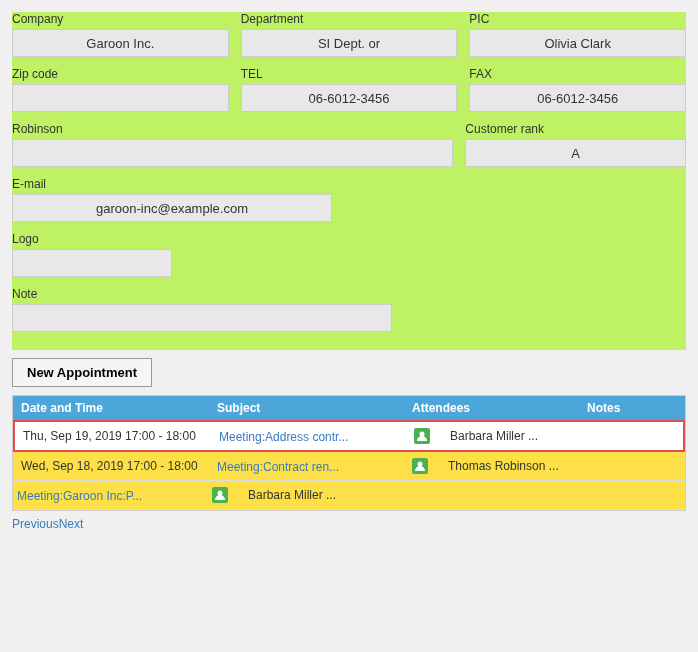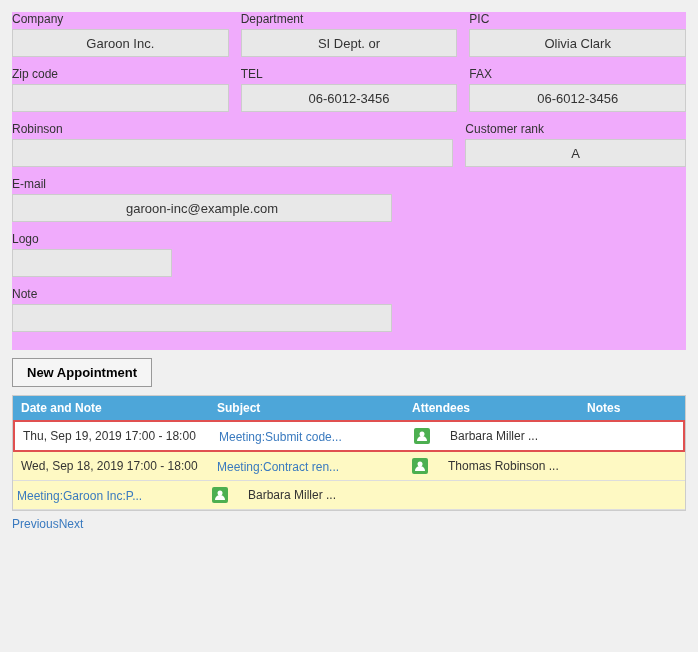--- a/index.html
+++ b/index.html
@@ -9,21 +9,21 @@
       background: #e8e8e8;
       color: #333;
     }
     .container {
       width: 698px;
       min-height: 652px;
       background: #f0f0f0;
       padding: 12px 12px 0 12px;
     }
     .form-section {
-      background: #f0abfc;
+      background: #bef264;
       padding-bottom: 8px;
     }
     .form-row {
       display: flex;
       gap: 12px;
       margin-bottom: 10px;
     }
     .form-group {
       display: flex;
       flex-direction: column;
@@ -85,21 +85,21 @@
     }
     .table-header .col-notes {
       flex: 1;
       padding-left: 4px;
     }
     .table-row-item {
       display: flex;
       align-items: center;
       border-bottom: 1px solid #ddd;
       padding: 6px 0;
-      background: #fef9c3;
+      background: #fde047;
     }
     .table-row-item.highlighted {
       border: 2px solid #e05050;
       background: #fff;
     }
     .table-row-item .col-datetime {
       width: 200px;
       padding-left: 8px;
       font-size: 12px;
       color: #333;
@@ -199,21 +199,21 @@
       </div>
       <div class="form-group">
         <label>Customer rank</label>
         <input type="text" readonly="" value="A" style="">
       </div>
     </div>
 
     <div class="form-row">
       <div class="form-group" style="max-width: 390px;">
         <label>E-mail</label>
-        <input type="text" readonly="" style="width: 380px;" value="garoon-inc@example.com">
+        <input type="text" readonly="" style="width: 320px;" value="garoon-inc@example.com">
       </div>
     </div>
 
     <div class="form-row">
       <div class="form-group" style="max-width: 200px;">
         <label>Logo</label>
         <input type="text" readonly="" style="width: 160px;">
       </div>
     </div>
 
@@ -224,30 +224,30 @@
       </div>
     </div>
   </div>
 
   
   <button class="btn-new-appointment">New Appointment</button>
 
   
   <div class="table-section">
     <div class="table-header">
-      <div class="col-datetime">Date and Note</div>
+      <div class="col-datetime">Date and Time</div>
       <div class="col-subject">Subject</div>
       <div class="col-attendees">Attendees</div>
       <div class="col-notes">Notes</div>
     </div>
 
     <div class="table-row-item highlighted">
       <div class="col-datetime">Thu, Sep 19, 2019 17:00 - 18:00</div>
       <div class="col-subject">
-        <a href="#">Meeting:Submit code...</a>
+        <a href="#">Meeting:Address contr...</a>
       </div>
       <div class="col-attendees">
         <span class="attendee-icon">
           <svg viewBox="0 0 12 12" xmlns="http://www.w3.org/2000/svg">
             <circle cx="6" cy="4" r="2.5" fill="white"></circle>
             <path d="M1 11c0-2.8 2.2-5 5-5s5 2.2 5 5" fill="white"></path>
           </svg>
         </span>
         <span class="attendee-name">Barbara Miller ...</span>
       </div>

